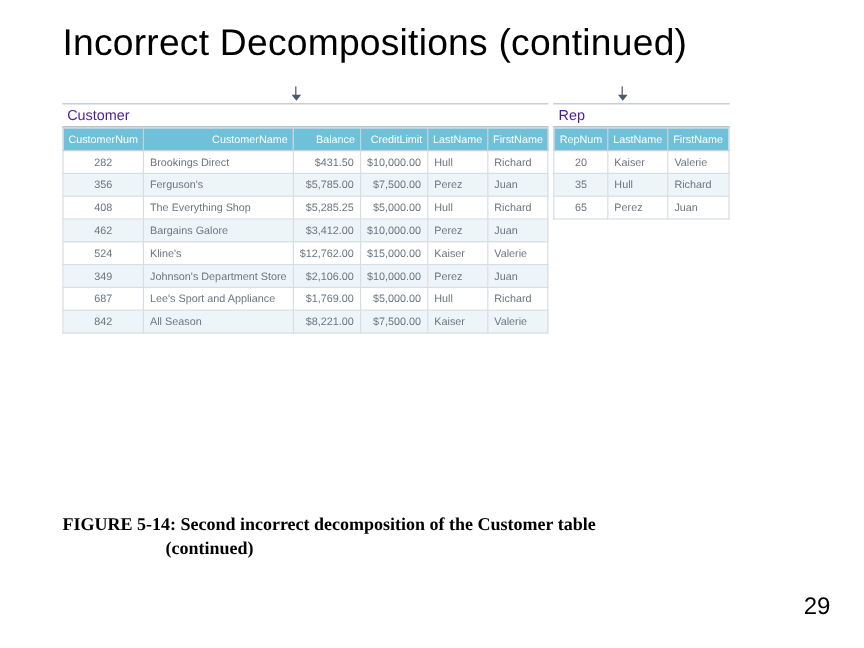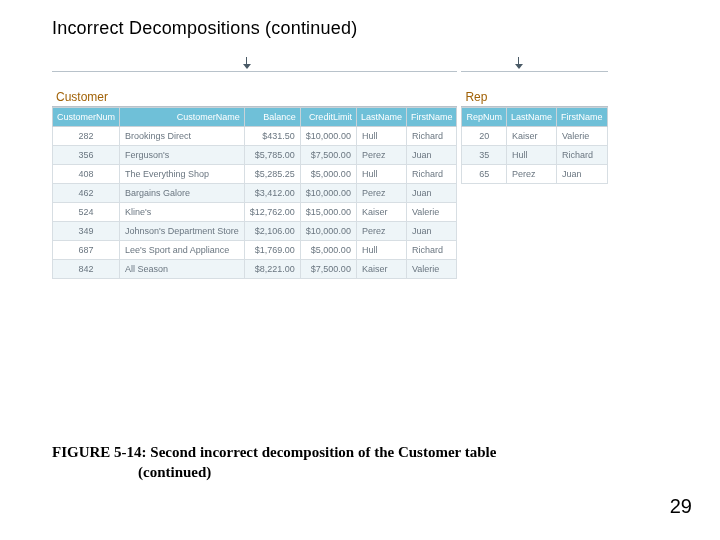--- a/index.html
+++ b/index.html
@@ -6,35 +6,35 @@
   body {
     width: 720px;
     height: 540px;
     background: #fff;
     font-family: Arial, Helvetica, sans-serif;
     color: #000;
     position: relative;
     padding: 18px 34px 0 52px;
   }
   .slide-title {
-    font-size: 18px;
+    font-size: 31px;
     font-weight: 400;
     letter-spacing: 0.2px;
     margin-bottom: 18px;
   }
   .tables-wrap {
     display: flex;
     gap: 4px;
     align-items: flex-start;
   }
   .tbl-block { flex: 0 0 auto; }
   .tbl-label {
     font-size: 12px;
-    color: #a16207;
-    padding: 18px 0 2px 4px;
+    color: #4c1d95;
+    padding: 2px 0 2px 4px;
     border-top: 1px solid #b8c2ca;
     border-bottom: 1px solid #b8c2ca;
     margin-bottom: 0;
   }
   table {
     border-collapse: collapse;
     font-size: 9px;
     color: #4a5a66;
   }
   th {
@@ -54,21 +54,21 @@
     vertical-align: top;
     font-size: 9px;
     color: #6a7680;
   }
   tbody tr:nth-child(even) td { background: #eef5f8; }
   td.num { text-align: right; }
   td.ctr { text-align: center; }
   .caption {
     position: absolute;
     left: 52px;
-    bottom: 58px;
+    bottom: 72px;
     font-family: "Times New Roman", Times, serif;
     font-size: 15px;
     font-weight: 700;
     line-height: 1.3;
   }
   .caption .cont { padding-left: 86px; display: block; }
   .pagenum {
     position: absolute;
     right: 28px;
     bottom: 22px;

